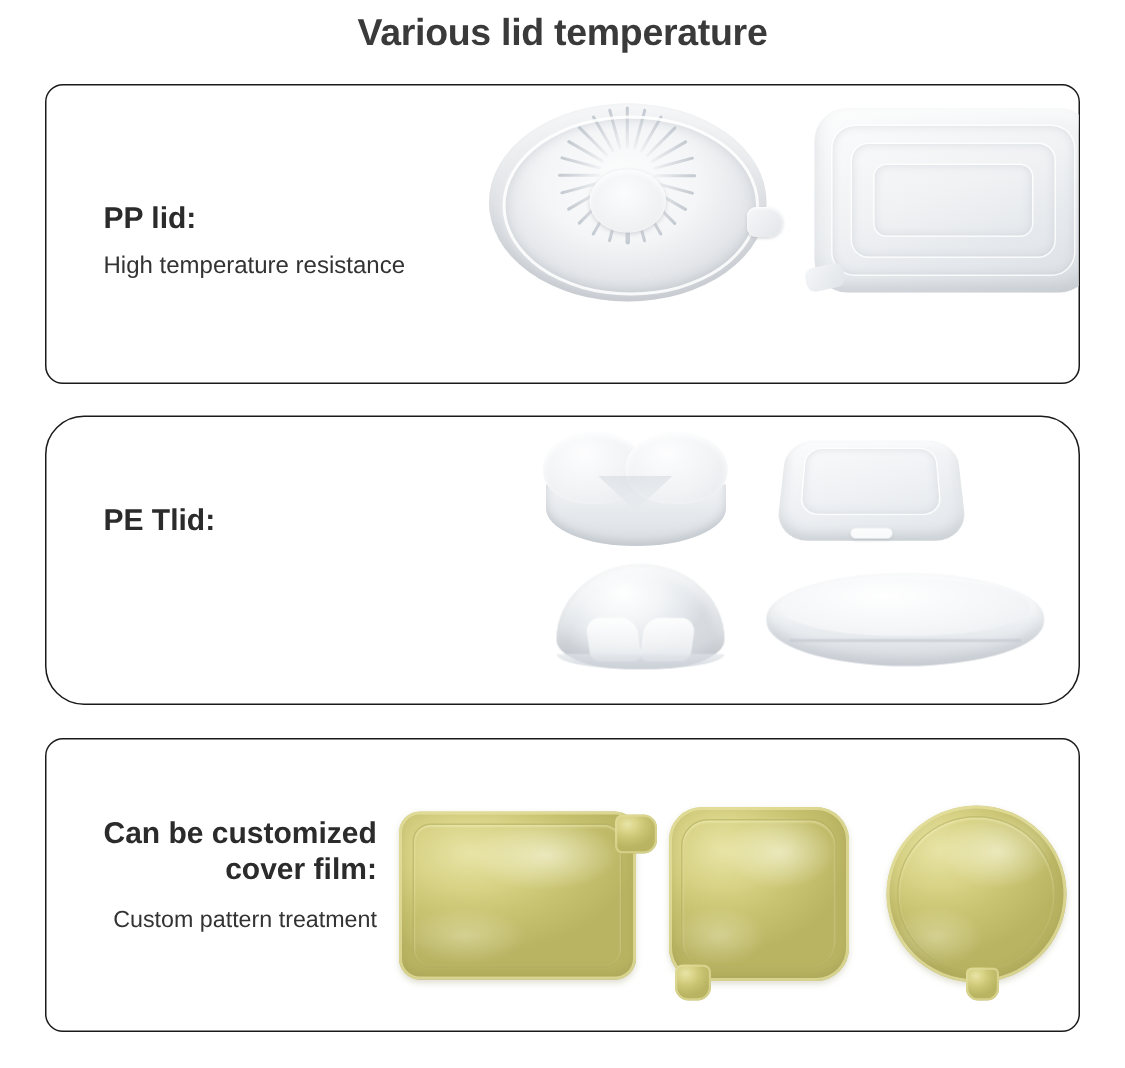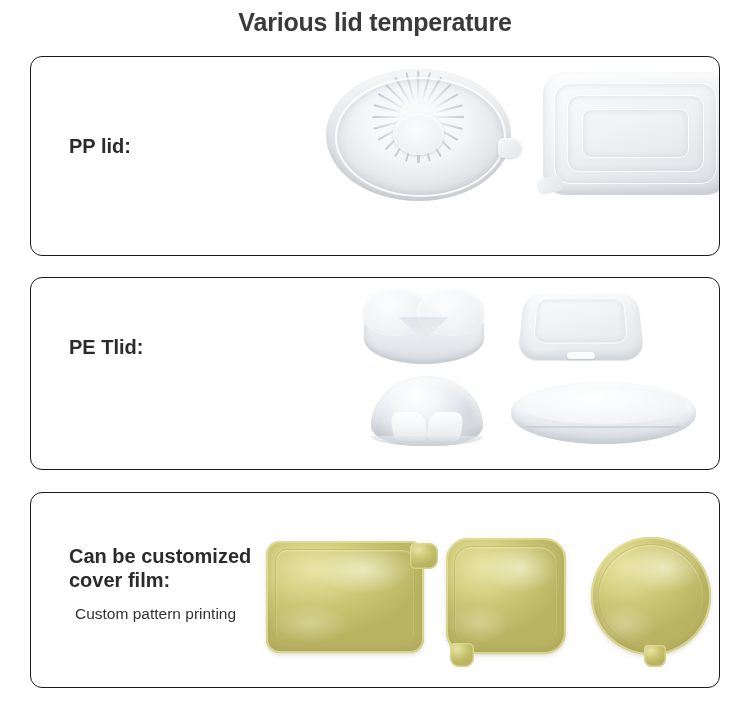--- a/index.html
+++ b/index.html
@@ -31,22 +31,22 @@
     position: absolute;
     left: 30px;
     width: 690px;
     border: 1px solid #1a1a1a;
     border-radius: 12px;
     box-sizing: border-box;
     background: #ffffff;
     overflow: hidden;
   }
   #panel-1 { top: 56px;  height: 200px; }
-  #panel-2 { top: 277px; height: 193px; }
-  #panel-3 { top: 492px; height: 196px; }
+  #panel-2 { top: 277px; height: 193px; border-radius: 26px; }
+  #panel-3 { top: 492px; height: 196px; text-align: right; }
 
   .panel-text {
     position: absolute;
     left: 38px;
     z-index: 5;
   }
   .panel-heading {
     font-size: 20px;
     font-weight: bold;
     color: #2b2b2b;
@@ -357,20 +357,21 @@
       <div class="ring r1"></div>
       <div class="ring r2"></div>
       <div class="ring r3"></div>
       <div class="corner-tab"></div>
     </div>
 
   </div>
 
   <div class="panel-text">
     <p class="panel-heading">PP lid:</p>
+    <p class="panel-sub">High temperature resistance</p>
   </div>
 
 </section>
 
 <section class="panel" id="panel-2">
 
   <div class="art">
 
     <div class="prod" id="pe-heart">
       <div class="base"></div>
@@ -432,16 +433,16 @@
       </div>
       <div class="emboss"></div>
       <div class="tab gold-surface"></div>
     </div>
 
   </div>
 
   <div class="panel-text">
     <p class="panel-heading">Can be customized
 cover film:</p>
-    <p class="panel-sub">Custom pattern printing</p>
+    <p class="panel-sub">Custom pattern treatment</p>
   </div>
 
 </section>
 
 </body></html>

